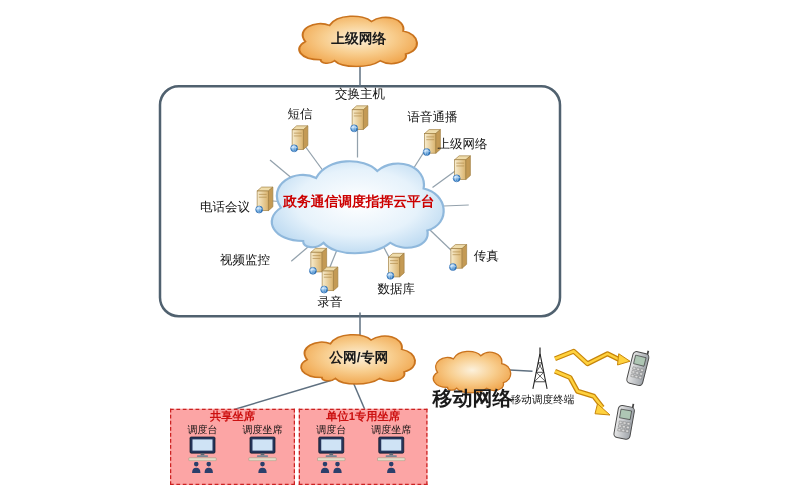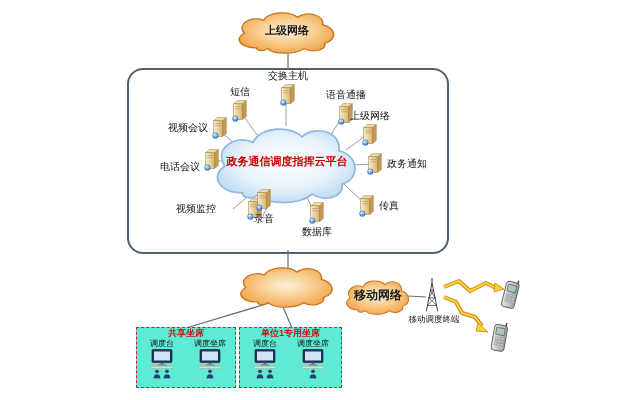--- a/index.html
+++ b/index.html
@@ -15,42 +15,42 @@
   .wire  { stroke:#5F7080; stroke-width:1.2; }
   .spoke { stroke:#93A1AC; stroke-width:1; }
 
   
   .cloud { position:absolute; z-index:2; }
   .cloud svg { width:100%; height:100%; overflow:visible; display:block; }
   .cloud.orange use { fill:url(#gradOrange); stroke:#C9731E; stroke-width:1.6; }
   .cloud.blue   use { fill:url(#gradBlue);   stroke:#8FB8DC; stroke-width:1.2; }
   .cloud-label { position:absolute; left:0; right:0; top:50%; transform:translateY(-52%);
                  text-align:center; font-weight:bold; font-size:11px; color:#1A1A1A; }
-  .cloud-label.small { font-size:12px; }
+  .cloud-label.small { font-size:16px;margin-top:24px; }
   .platform-label { position:absolute; left:0; right:0; top:50%; transform:translateY(-55%);
                     text-align:center; font-weight:bold; font-size:11px; color:#CC0000; }
 
   
   .node { position:absolute; z-index:3; display:flex; align-items:center; gap:3px;
           font-size:10px; color:#111; }
   .node.col { flex-direction:column; gap:1px; align-items:center; }
   .nlabel { white-space:nowrap; line-height:1.15; }
   .svr { width:18px; height:24px; flex:0 0 auto; }
 
   
   .antenna { position:absolute; left:421px; top:277px; width:22px; height:36px; z-index:2; }
   .terminal-label { position:absolute; left:396px; top:314px; width:76px; text-align:center;
                     font-size:8.5px; color:#111; z-index:2; }
   .phone { position:absolute; width:16px; height:30px; z-index:2; }
   .phone svg { width:100%; height:100%; display:block; }
   .phone.p1 { left:503px; top:279px; transform:rotate(14deg); }
   .phone.p2 { left:492px; top:322px; transform:rotate(10deg); }
 
   
-  .seatbox { position:absolute; top:327px; height:59px; background:#5eead4;
+  .seatbox { position:absolute; top:327px; height:59px; background:#fca5a5;
              border:1px dashed #CC2222; z-index:2; }
   .seatbox.g0 { left:136px; width:98px; }
   .seatbox.g1 { left:239px; width:101px; }
   .seat-title { color:#CC1111; font-weight:bold; font-size:9px; text-align:center;
                 margin-top:1px; line-height:1.1; }
   .station { position:absolute; display:flex; flex-direction:column; align-items:center; width:46px; }
   .station .stlabel { font-size:8px; line-height:1.1; white-space:nowrap; }
   .station svg.mon { width:26px; height:20px; display:block; }
   .persons { display:flex; gap:2px; margin-top:0px; }
   .persons svg { width:8px; height:10px; color:#2B3F6B; }
@@ -188,20 +188,21 @@
     <svg viewBox="0 0 120 60" preserveAspectRatio="none">
         <use href="#sym-cloud"></use>
       </svg>
     <span class="platform-label">政务通信调度指挥云平台</span>
   </div>
 
   <div class="cloud orange" style="left:228px; top:263px; width:118px; height:45px;">
     <svg viewBox="0 0 120 60" preserveAspectRatio="none">
         <use href="#sym-cloud"></use>
       </svg>
+    <span class="cloud-label">公网/专网</span>
   </div>
 
   <div class="cloud orange" style="left:338px; top:277px; width:80px; height:38px;">
     <svg viewBox="0 0 120 60" preserveAspectRatio="none">
         <use href="#sym-cloud"></use>
       </svg>
     <span class="cloud-label small">移动网络</span>
   </div>
 
   <div class="node col" style="left:268px; top:70px;">
@@ -215,57 +216,45 @@
     <svg class="svr">
         <use href="#sym-server"></use>
       </svg>
   </div>
   <div class="node col" style="left:326px; top:89px;">
     <span class="nlabel">语音通播</span>
     <svg class="svr">
         <use href="#sym-server"></use>
       </svg>
   </div>
-  <div class="node" style="left:168px; top:116px;">
-    <span class="nlabel">视频会议</span>
-    <svg class="svr">
-        <use href="#sym-server"></use>
-      </svg>
-  </div>
   <div class="node col" style="left:350px; top:110px;">
     <span class="nlabel">上级网络</span>
     <svg class="svr">
         <use href="#sym-server"></use>
       </svg>
   </div>
   <div class="node" style="left:160px; top:148px;align-items:flex-end;">
     <span class="nlabel">电话会议</span>
     <svg class="svr">
         <use href="#sym-server"></use>
       </svg>
   </div>
-  <div class="node" style="left:366px; top:152px;">
-    <svg class="svr">
-        <use href="#sym-server"></use>
-      </svg>
-    <span class="nlabel">政务通知</span>
-  </div>
   <div class="node" style="left:176px; top:197px; gap:30px;">
     <span class="nlabel">视频监控</span>
     <svg class="svr">
         <use href="#sym-server"></use>
       </svg>
   </div>
   <div class="node" style="left:358px; top:194px;">
     <svg class="svr">
         <use href="#sym-server"></use>
       </svg>
     <span class="nlabel">传真</span>
   </div>
-  <div class="node col" style="left:254px; top:188px;">
+  <div class="node col" style="left:254px; top:212px;">
     <svg class="svr">
         <use href="#sym-server"></use>
       </svg>
     <span class="nlabel">录音</span>
   </div>
   <div class="node col" style="left:302px; top:201px;">
     <svg class="svr">
         <use href="#sym-server"></use>
       </svg>
     <span class="nlabel">数据库</span>

